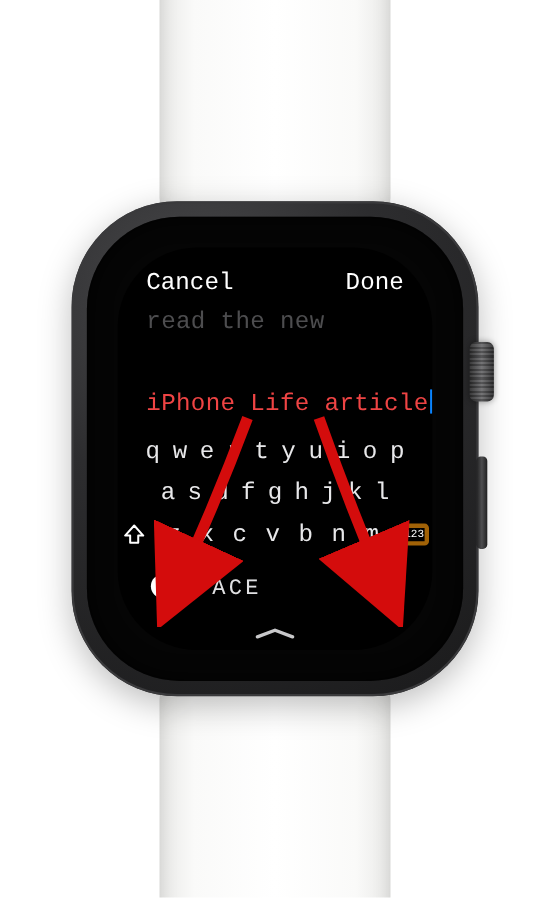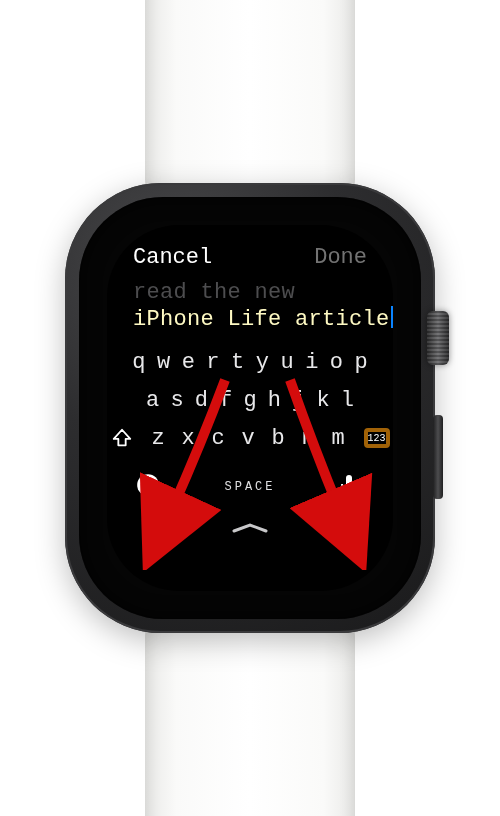--- a/index.html
+++ b/index.html
@@ -81,53 +81,53 @@
   
   .hdr {
     display: flex;
     justify-content: space-between;
     align-items: center;
     font-size: 22px;
     font-weight: 400;
     padding: 0 4px 6px 4px;
   }
   .hdr .cancel { color: #ffffff; }
-  .hdr .done { color: #737373; }
+  .hdr .done { color: #ffffff; }
 
   
   .textwrap {
     flex: 0 0 auto;
     display: flex;
     align-items: flex-start;
     gap: 8px;
     padding: 4px 2px 14px 4px;
   }
   .textcol { flex: 1; line-height: 1.2; }
   .prev-line { color: #4d4d4f; font-size: 22px; white-space: nowrap; letter-spacing: .3px;}
-  .curr-line { color: #fef9c3; font-size: 22px; white-space: nowrap; letter-spacing: .3px; position: relative; }
+  .curr-line { color: #ef4444; font-size: 22px; white-space: nowrap; letter-spacing: .3px; position: relative; margin-top: 48px; }
   .cursor {
     display:inline-block; width:2px; height:22px; background:#0a84ff; vertical-align:-3px; margin-left:1px;
   }
   .backspace {
     flex: 0 0 auto;
     width: 36px; height: 26px; margin-top: 22px;
     color:#fff;
   }
 
   
   .kbd { flex:1; display:flex; flex-direction:column; gap: 13px; margin-top:2px;}
   .krow { display:flex; justify-content:center; gap: 5px; font-size: 22px; font-weight: 400; color:#e8e8ea;}
   .krow.r2 { padding: 0 14px; }
   .key { width: 25px; text-align:center; }
   .krow.r3 { align-items:center; }
   .shift, .numkey { width: 32px; color:#fff; display:flex; align-items:center; justify-content:center;}
   .numkey { font-size: 10px; border:4px solid #a16207; border-radius:4px; height:20px; width:28px; padding-top:1px;}
   .r3 .keys { display:flex; gap:5px; margin:0 8px;}
   .bottombar { display:flex; align-items:center; justify-content:space-between; margin-top:8px; padding:0 6px;}
-  .space { flex:1; text-align:center; font-size:12px; letter-spacing:3px; color:#e0e0e2;}
+  .space { flex:1; text-align:left; font-size:20px; letter-spacing:3px; color:#e0e0e2;}
   .emoji, .mic { width:28px; color:#fff;}
   .chev { text-align:center; margin-top:4px; color:#c0c0c2;}
 
   
   .arrow {
     position:absolute;
     pointer-events:none;
     z-index:20;
   }
 </style>

